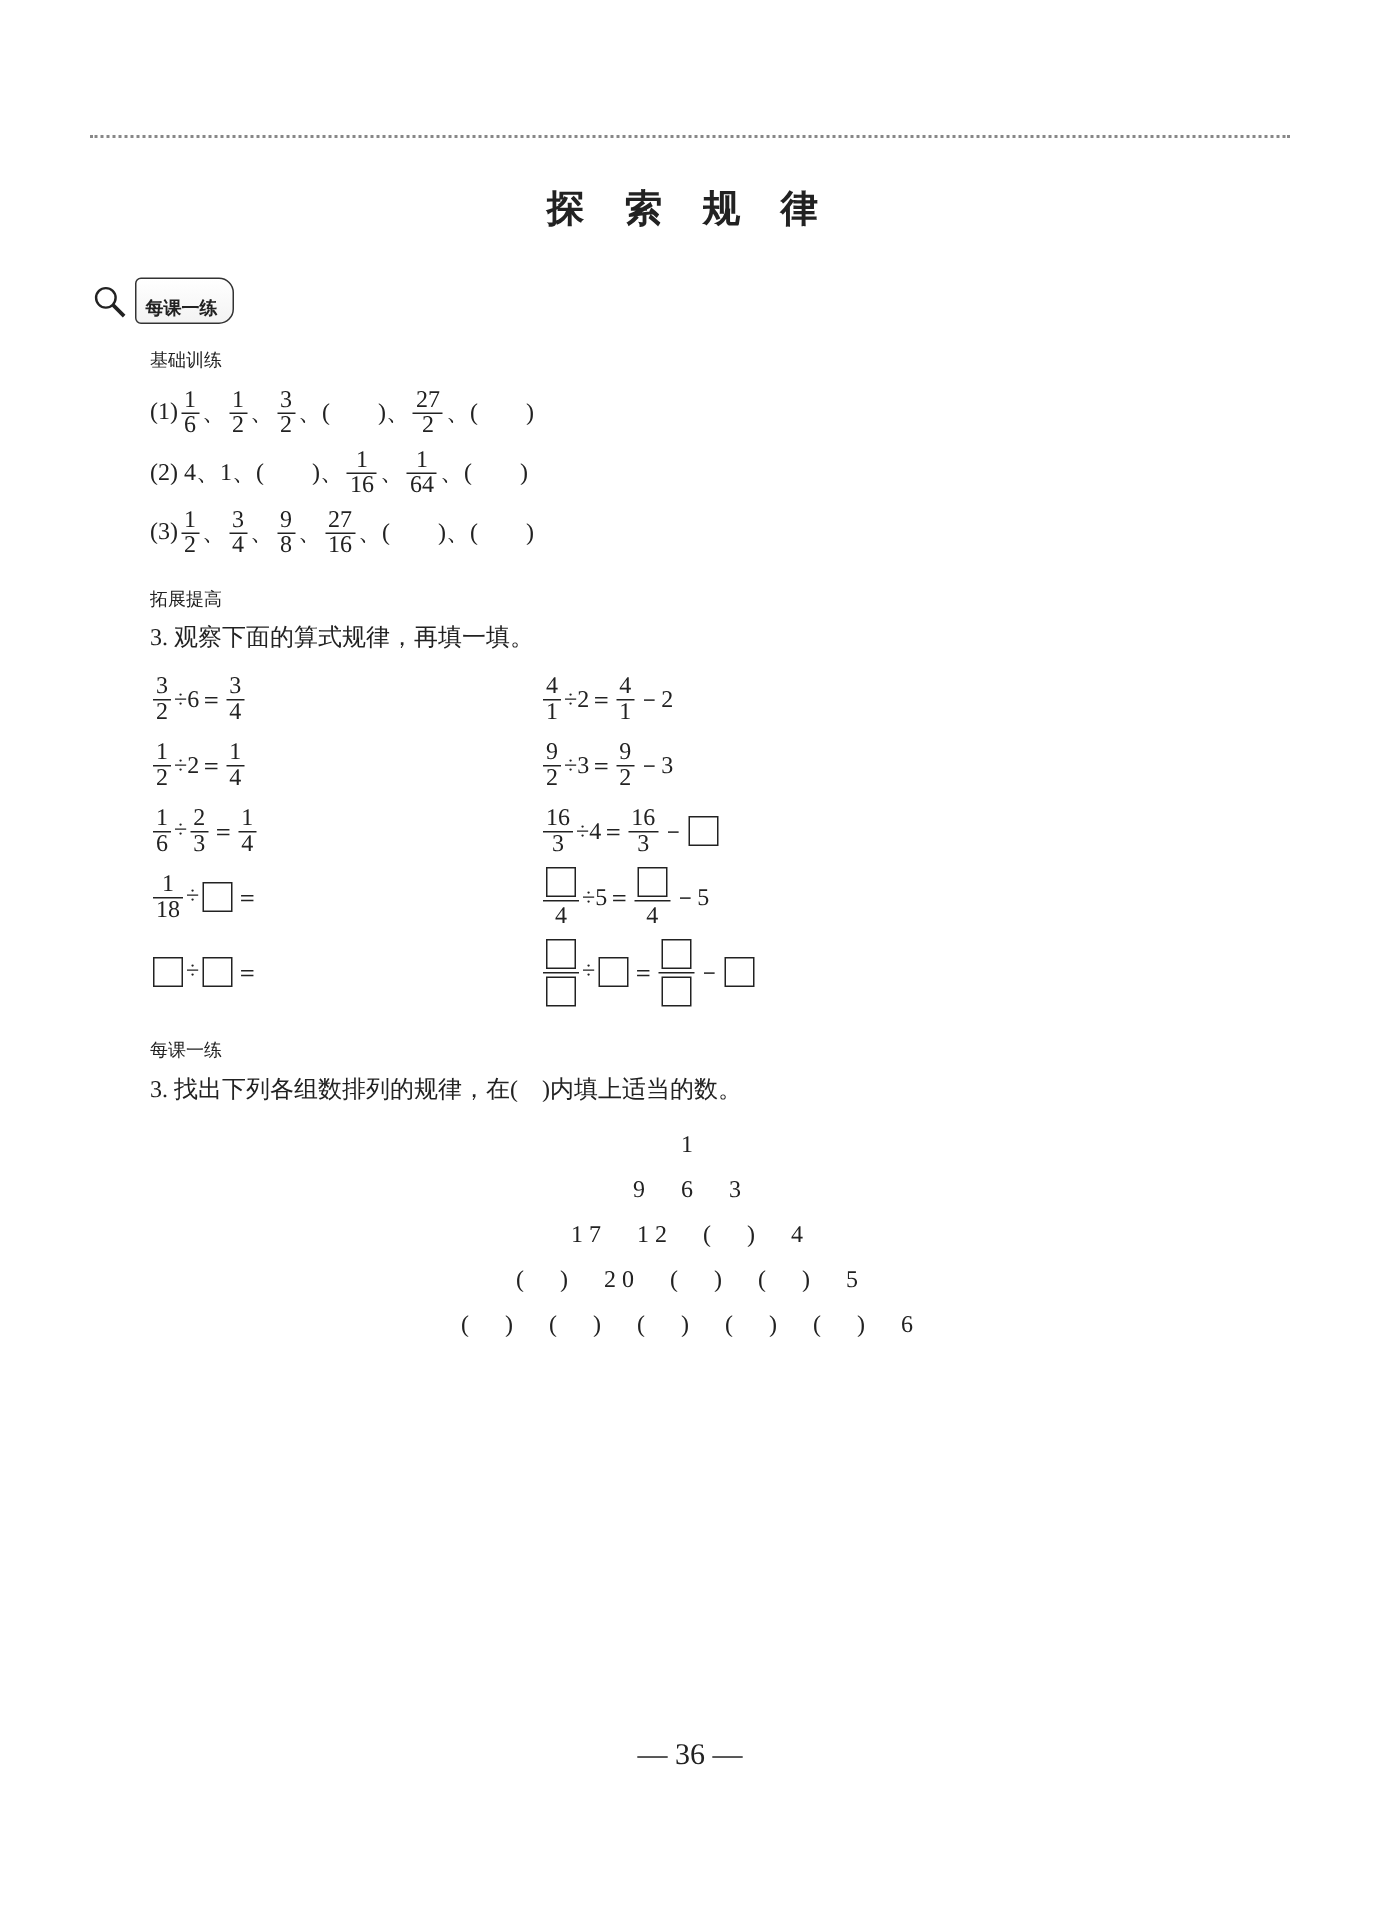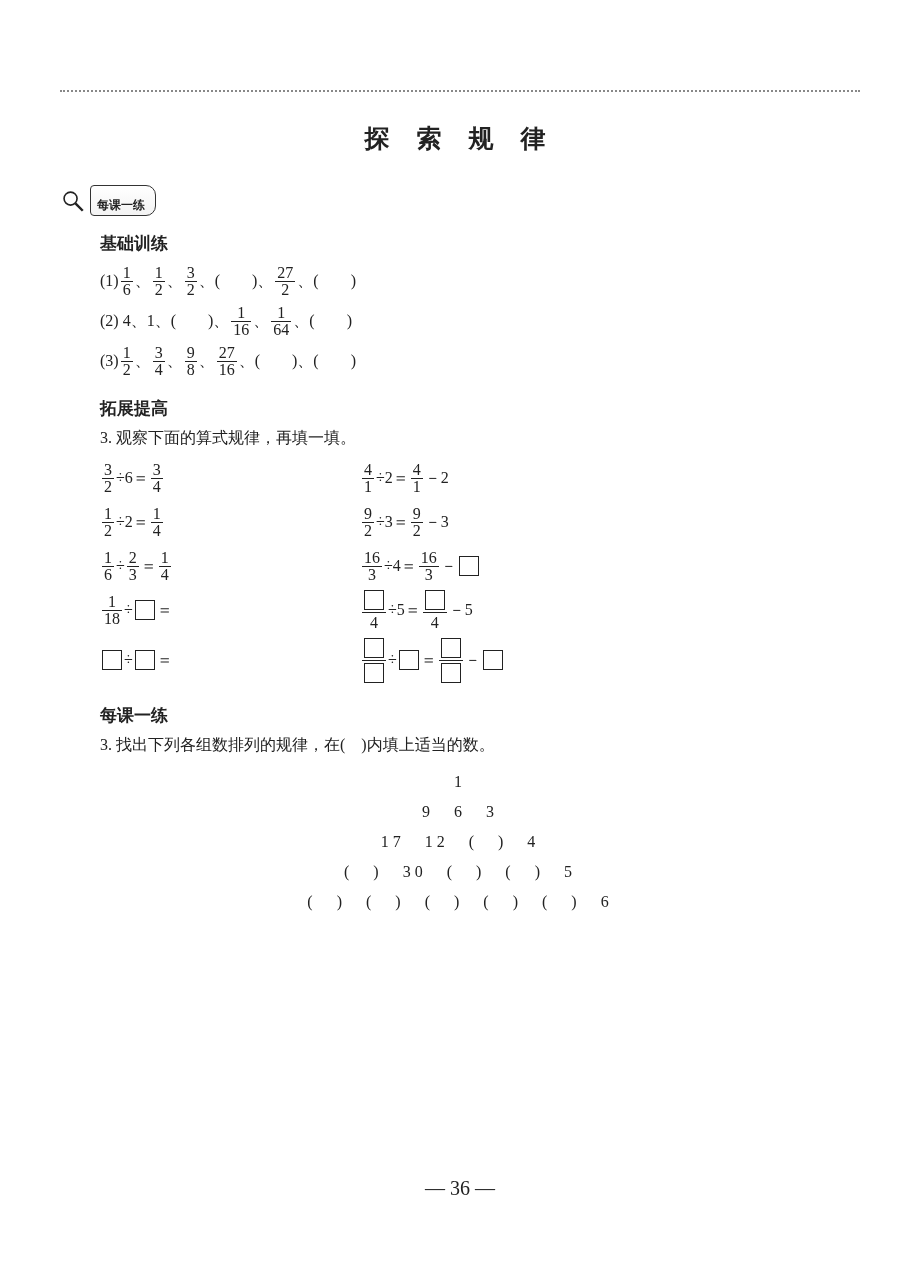--- a/index.html
+++ b/index.html
@@ -45,22 +45,22 @@
     font-family: Liberation Mono, monospace;
     font-weight: bold;
     font-size: 12px;
     border: 1px solid #333;
     border-radius: 4px 10px 10px 4px;
     padding: 11px 10px 1px 6px;
     background: linear-gradient(#fff, #f3f3f3);
   }
   .section-head {
     font-family: "SimHei","黑体",sans-serif;
-    font-weight: bold;
-    font-size: 17px;
+    font-weight: normal;
+    font-size: 12px;
     margin: 16px 0 6px 40px;
   }
   .qtext {
     margin-left: 40px;
     margin-bottom: 6px;
     line-height: 24px;
   }
   .subline {
     margin-left: 40px;
     display: flex;
@@ -337,19 +337,19 @@
     </div>
   </div>
 
   <div class="section-head">每课一练</div>
   <div class="qtext">3. 找出下列各组数排列的规律，在(　)内填上适当的数。</div>
 
   <div class="pyramid">
     <div class="row">1</div>
     <div class="row">9　6　3</div>
     <div class="row">17　12　(　)　4</div>
-    <div class="row">(　)　30　(　)　(　)　5</div>
+    <div class="row">(　)　20　(　)　(　)　5</div>
     <div class="row">(　)　(　)　(　)　(　)　(　)　6</div>
   </div>
 
   <div class="pagenum">— 36 —</div>
 
 </div>
 
 </body></html>

